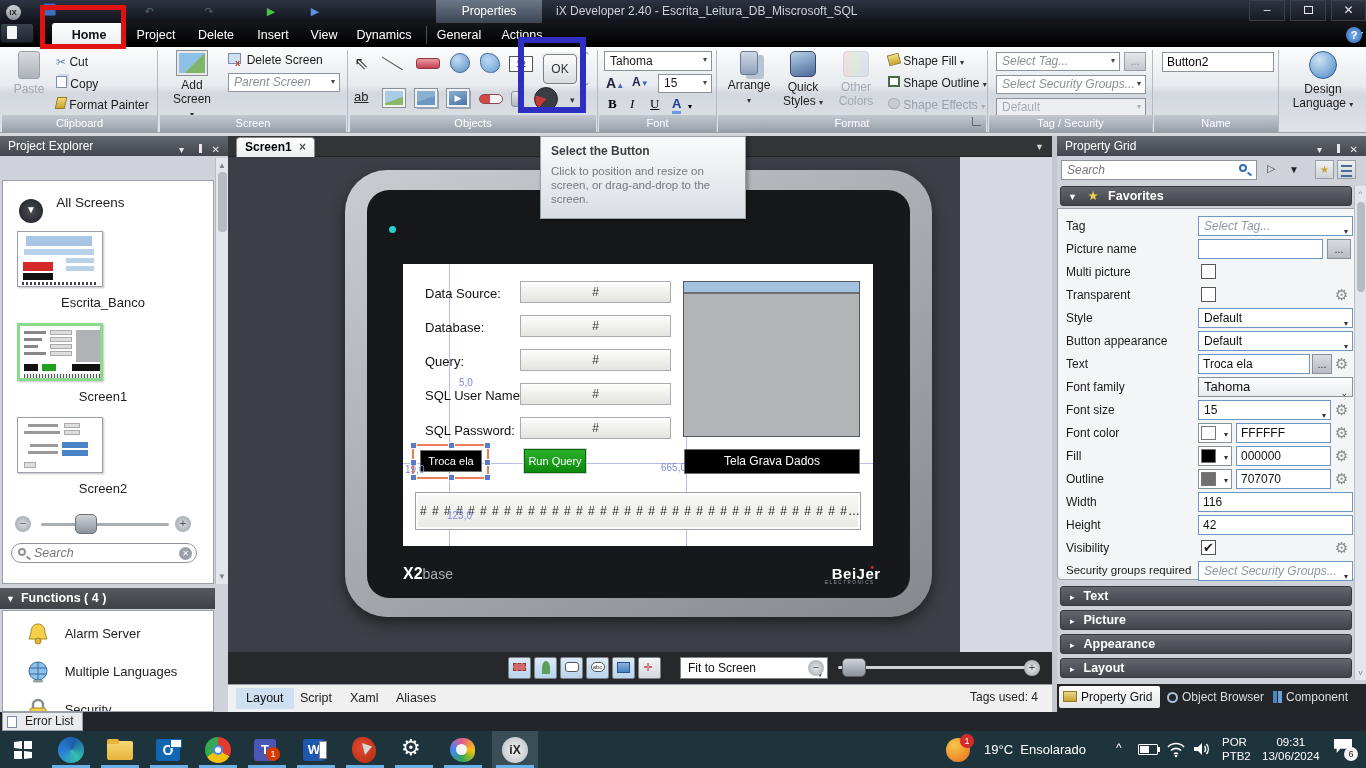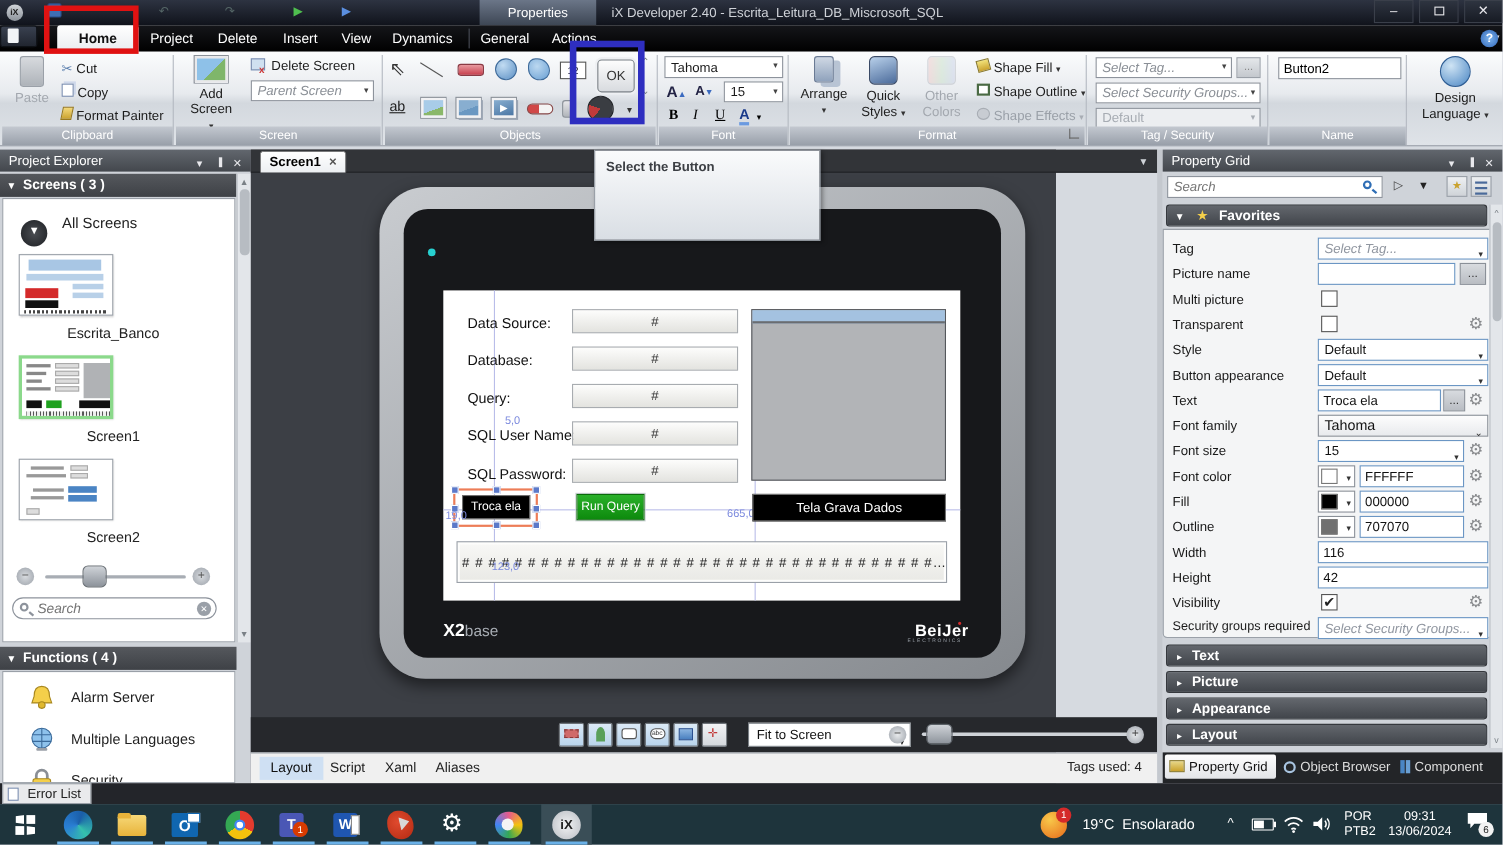--- a/index.html
+++ b/index.html
@@ -271,23 +271,20 @@
     <div><span>Language</span> <span class="ddarrow">▾</span></div>
   </div>
 </div>
 
 <div class="abs" id="leftpanel">
   <div class="panel-hd" style="position:relative;height:20px;">
     <span>Project Explorer</span>
     <span class="hd-ic" style="right:44px;">▾</span>
     <span class="hd-ic" style="right:26px;"><span style="display:inline-block;width:3px;height:9px;background:#e8e8ec;"></span></span>
     <span class="hd-ic" style="right:8px;">✕</span>
-  </div>
-  <div class="sec-hd abs" style="left:0;top:22px;width:215px;">
-    <span style="font-size:9px;margin:0 6px;">▼</span><span>Screens ( 3 )</span>
   </div>
   <div class="sbar" style="left:215px;top:22px;width:13px;height:426px;">
     <span class="ar" style="top:3px;">▲</span>
       <span class="ar" style="bottom:3px;">▼</span>
     <span style="position:absolute;left:2px;top:14px;width:9px;height:60px;background:#b7bcc2;border-radius:4px;"></span>
   </div>
   <div class="abs" style="left:2px;top:44px;width:212px;height:404px;background:#fff;border:1px solid #9aa0a8;">
 
     <div class="abs" style="left:16px;top:14px;width:180px;height:26px;">
       <span style="display:inline-block;width:24px;height:24px;border-radius:50%;background:radial-gradient(#4a4d52,#1c1e22);color:#fff;text-align:center;line-height:22px;font-size:10px;">▼</span>
@@ -618,20 +615,21 @@
       <span style="display:inline-block;width:11px;height:11px;border:2px solid #a8c4e0;border-radius:50%;margin-right:4px;vertical-align:-2px;"></span><span>Object Browser</span>
     </div>
     <div class="btab" style="left:212px;padding:0 4px;">
       <span style="display:inline-block;width:4px;height:12px;background:#4a86c4;margin-right:1px;vertical-align:-2px;"></span><span style="display:inline-block;width:4px;height:12px;background:#6aa0d4;margin-right:4px;vertical-align:-2px;"></span><span>Component Li...</span>
     </div>
   </div>
 </div>
 
 <div class="abs" id="tooltip">
   <div class="tt-t">Select the Button</div>
+  <div class="tt-b">Click to position and resize on screen, or drag-and-drop to the screen.</div>
 </div>
 
 <div class="abs" id="botstrip">
   <div id="errorlist">
     <span style="position:absolute;left:4px;top:3px;width:10px;height:12px;background:#fff;border:1px solid #7a8db0;"></span>
     <span>Error List</span>
   </div>
 </div>
 
 <div class="abs" id="taskbar">

